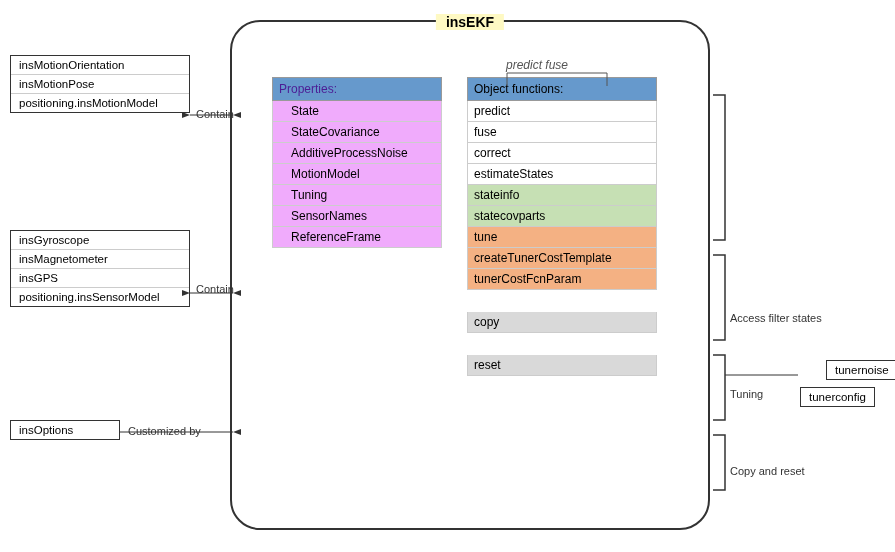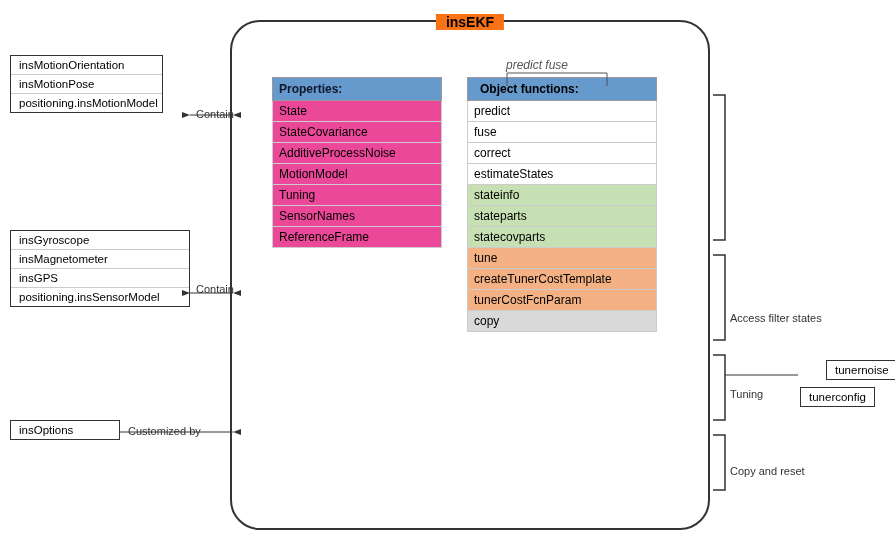--- a/index.html
+++ b/index.html
@@ -29,75 +29,75 @@
       border: 2px solid #333;
       border-radius: 30px;
       background: transparent;
     }
 
     .insekf-title {
       position: absolute;
       top: -8px;
       left: 50%;
       transform: translateX(-50%);
-      background: #f97316;
+      background: #fef9c3;
       padding: 0 10px;
       font-weight: bold;
       font-size: 14px;
     }
 
     
     .properties-section {
       position: absolute;
       left: 40px;
       top: 55px;
       width: 170px;
     }
 
     .properties-header {
       background: #6699cc;
-      color: #0f172a;
-      font-weight: bold;
+      color: #4c1d95;
+      font-weight: normal;
       padding: 4px 6px;
       border: 1px solid #999;
     }
 
     .property-item {
-      background: #ec4899;
+      background: #f0abfc;
       border: 1px solid #ccc;
       border-top: none;
-      padding: 3px 6px;
+      padding: 3px 18px;
     }
 
     
     .functions-section {
       position: absolute;
       left: 235px;
       top: 55px;
       width: 190px;
     }
 
     .functions-header {
       background: #6699cc;
       color: #000;
-      font-weight: bold;
-      padding: 4px 12px;
+      font-weight: normal;
+      padding: 4px 6px;
       border: 1px solid #999;
     }
 
     .fn-item {
       border: 1px solid #ccc;
       border-top: none;
       padding: 3px 6px;
     }
 
     .fn-white { background: #fff; }
     .fn-green { background: #c6e0b4; }
     .fn-orange { background: #f4b183; }
-    .fn-gray { background: #d9d9d9; }
+    .fn-gray { background: #d9d9d9; margin-top: 22px; }
 
     
     .left-box {
       position: absolute;
       border: 1px solid #333;
       background: #fff;
     }
 
     .left-box-item {
       padding: 3px 8px;
@@ -162,31 +162,31 @@
     </div>
 
     <div class="functions-section">
       <div class="functions-header">Object functions:</div>
       <div id="fn-list">
           <div class="fn-item fn-white">predict</div>
           <div class="fn-item fn-white">fuse</div>
           <div class="fn-item fn-white">correct</div>
           <div class="fn-item fn-white">estimateStates</div>
           <div class="fn-item fn-green">stateinfo</div>
-          <div class="fn-item fn-green">stateparts</div>
           <div class="fn-item fn-green">statecovparts</div>
           <div class="fn-item fn-orange">tune</div>
           <div class="fn-item fn-orange">createTunerCostTemplate</div>
           <div class="fn-item fn-orange">tunerCostFcnParam</div>
           <div class="fn-item fn-gray">copy</div>
+          <div class="fn-item fn-gray">reset</div>
         </div>
     </div>
   </div>
 
-  <div class="left-box" style="left:10px; top:55px; width:153px;">
+  <div class="left-box" style="left:10px; top:55px; width:180px;">
     <div id="motion-box-items">
         <div class="left-box-item">insMotionOrientation</div>
         <div class="left-box-item">insMotionPose</div>
         <div class="left-box-item">positioning.insMotionModel</div>
       </div>
   </div>
 
   <div class="left-box" style="left:10px; top:230px; width:180px;">
     <div id="sensor-box-items">
         <div class="left-box-item">insGyroscope</div>

